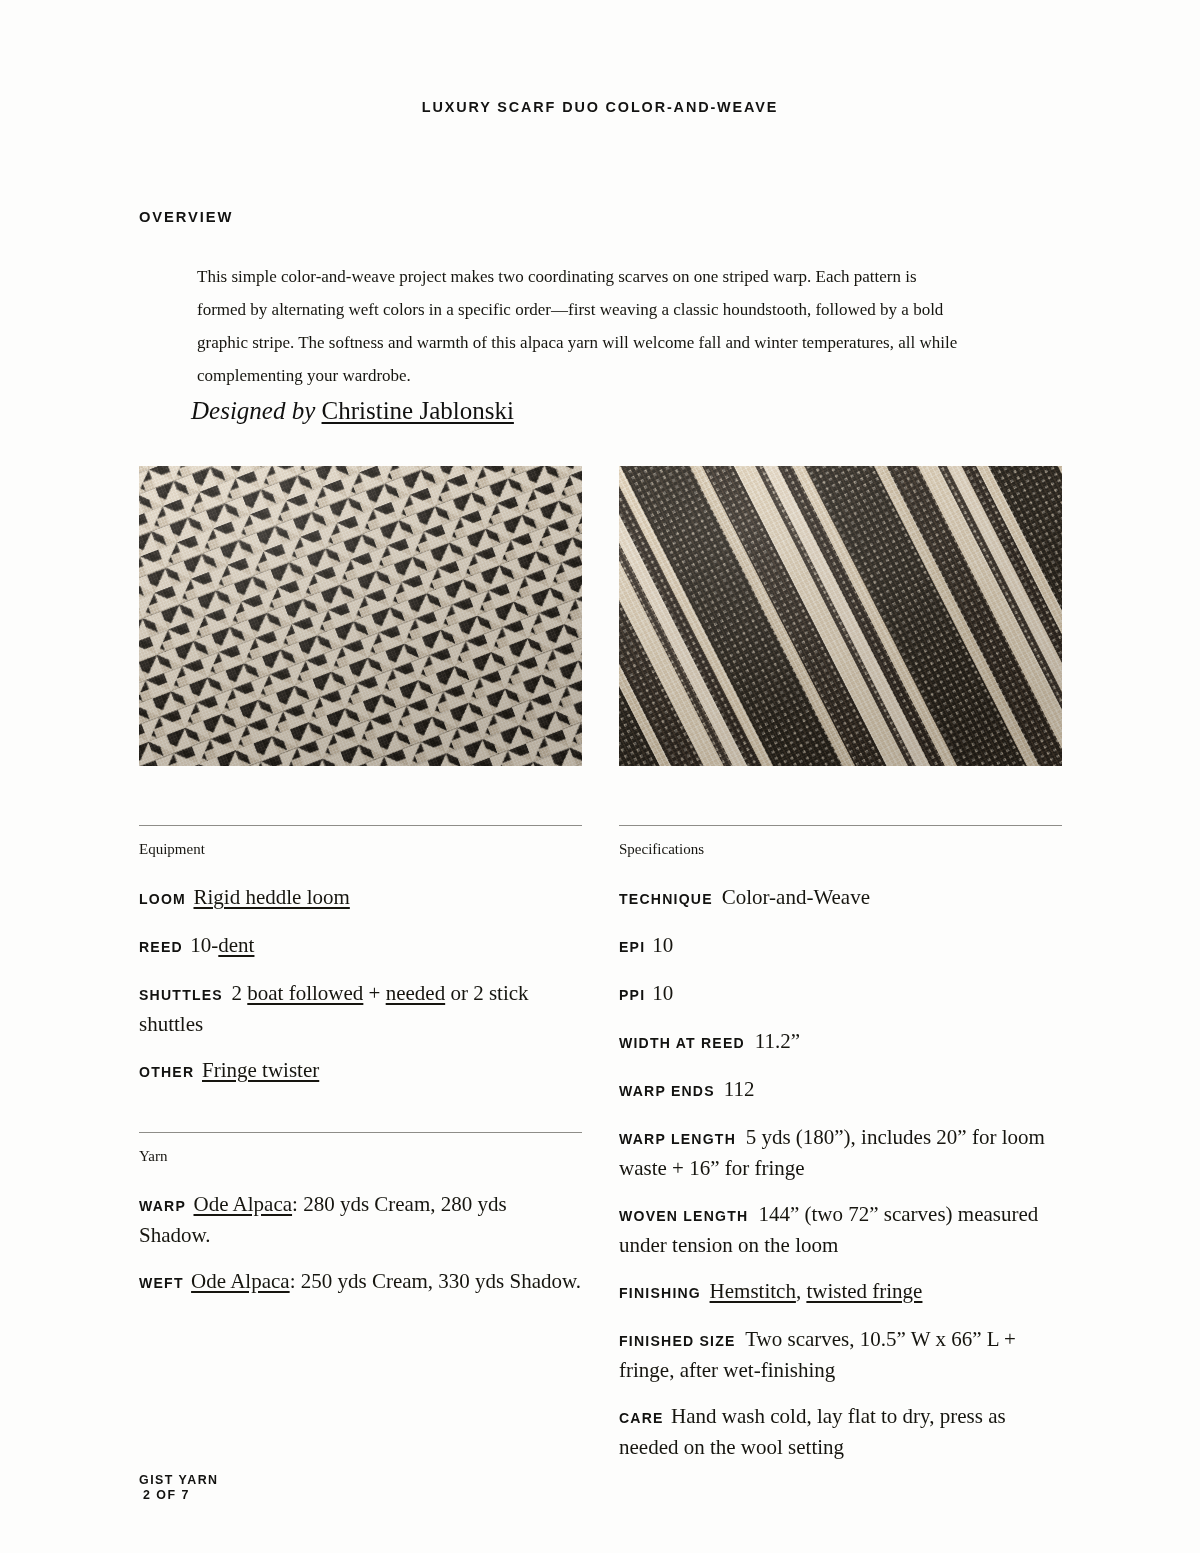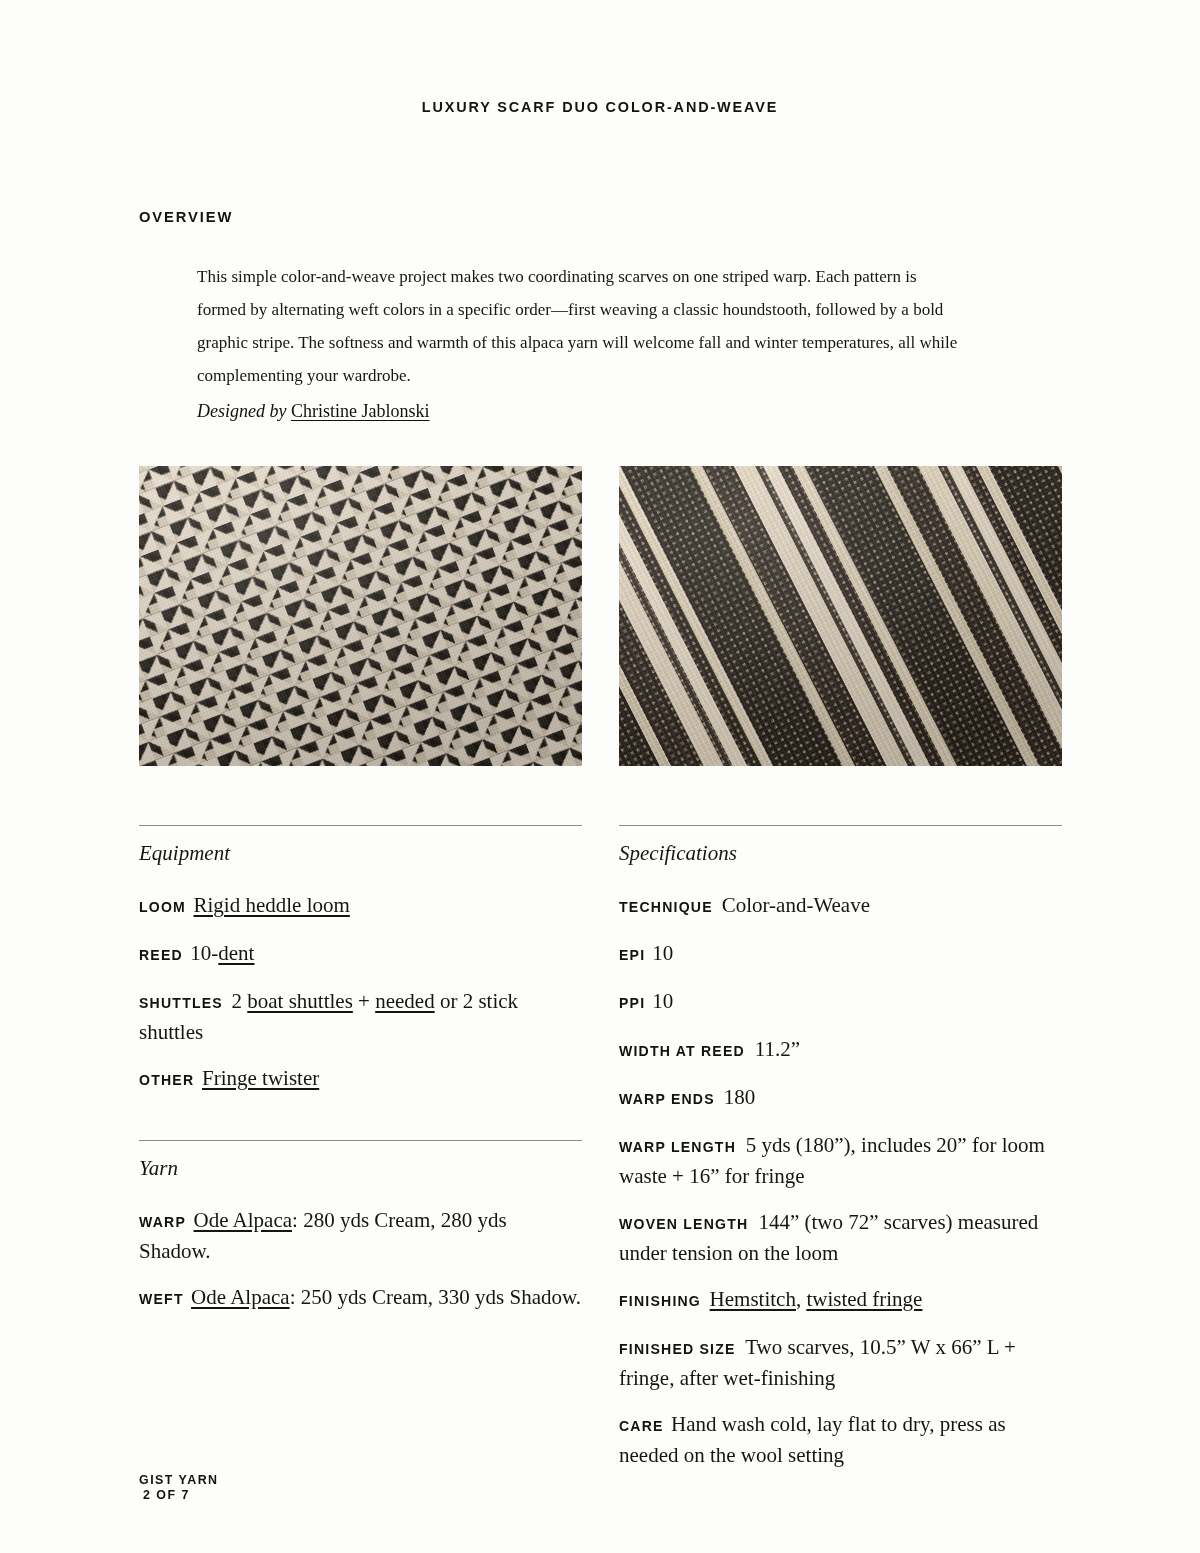--- a/index.html
+++ b/index.html
@@ -57,22 +57,22 @@
     left: 197px;
     width: 770px;
     font-size: 17px;
     line-height: 33px;
     color: #16150f;
   }
 
   .designer {
     position: absolute;
     top: 396px;
-    left: 197px;
-    font-size: 18px;
+    left: 191px;
+    font-size: 25px;
     line-height: 30px;
   }
   .designer .by {
     font-style: italic;
   }
   .designer .name {
     text-decoration: underline;
     text-underline-offset: 2.5px;
   }
 
@@ -168,22 +168,21 @@
   .col-left  { left: 139px; }
   .col-right { left: 619px; }
 
   .rule {
     height: 1px;
     background: #8e8d88;
     width: 100%;
   }
 
   .col-heading {
-    font-style: italic;
-    font-size: 21px;
+    font-size: 15px;
     margin-top: 15px;
     color: #161510;
   }
 
   .spec-list {
     margin-top: 25px;
   }
 
   .spec-row {
     font-size: 21px;
@@ -276,21 +275,21 @@
 
       <div class="spec-row">
         <span class="spec-key">LOOM</span><span class="spec-val"><span class="u">Rigid heddle loom</span></span>
       </div>
 
       <div class="spec-row">
         <span class="spec-key">REED</span><span class="spec-val"><span>10-</span><span class="u">dent</span></span>
       </div>
 
       <div class="spec-row">
-        <span class="spec-key">SHUTTLES</span><span class="spec-val"><span>2 </span><span class="u">boat shuttles</span><span> + </span><span class="u">needed</span><span> or 2 stick shuttles</span></span>
+        <span class="spec-key">SHUTTLES</span><span class="spec-val"><span>2 </span><span class="u">boat followed</span><span> + </span><span class="u">needed</span><span> or 2 stick shuttles</span></span>
       </div>
 
       <div class="spec-row">
         <span class="spec-key">OTHER</span><span class="spec-val"><span class="u">Fringe twister</span></span>
       </div>
 
     </div>
 
     <div class="yarn-block">
       <div class="rule"></div>
@@ -328,21 +327,21 @@
 
       <div class="spec-row">
         <span class="spec-key">PPI</span><span class="spec-val">10</span>
       </div>
 
       <div class="spec-row">
         <span class="spec-key">WIDTH AT REED</span><span class="spec-val">11.2”</span>
       </div>
 
       <div class="spec-row">
-        <span class="spec-key">WARP ENDS</span><span class="spec-val">180</span>
+        <span class="spec-key">WARP ENDS</span><span class="spec-val">112</span>
       </div>
 
       <div class="spec-row">
         <span class="spec-key">WARP LENGTH</span><span class="spec-val">5 yds (180”), includes 20” for loom waste + 16” for fringe</span>
       </div>
 
       <div class="spec-row">
         <span class="spec-key">WOVEN LENGTH</span><span class="spec-val">144” (two 72” scarves) measured under tension on the loom</span>
       </div>
 

